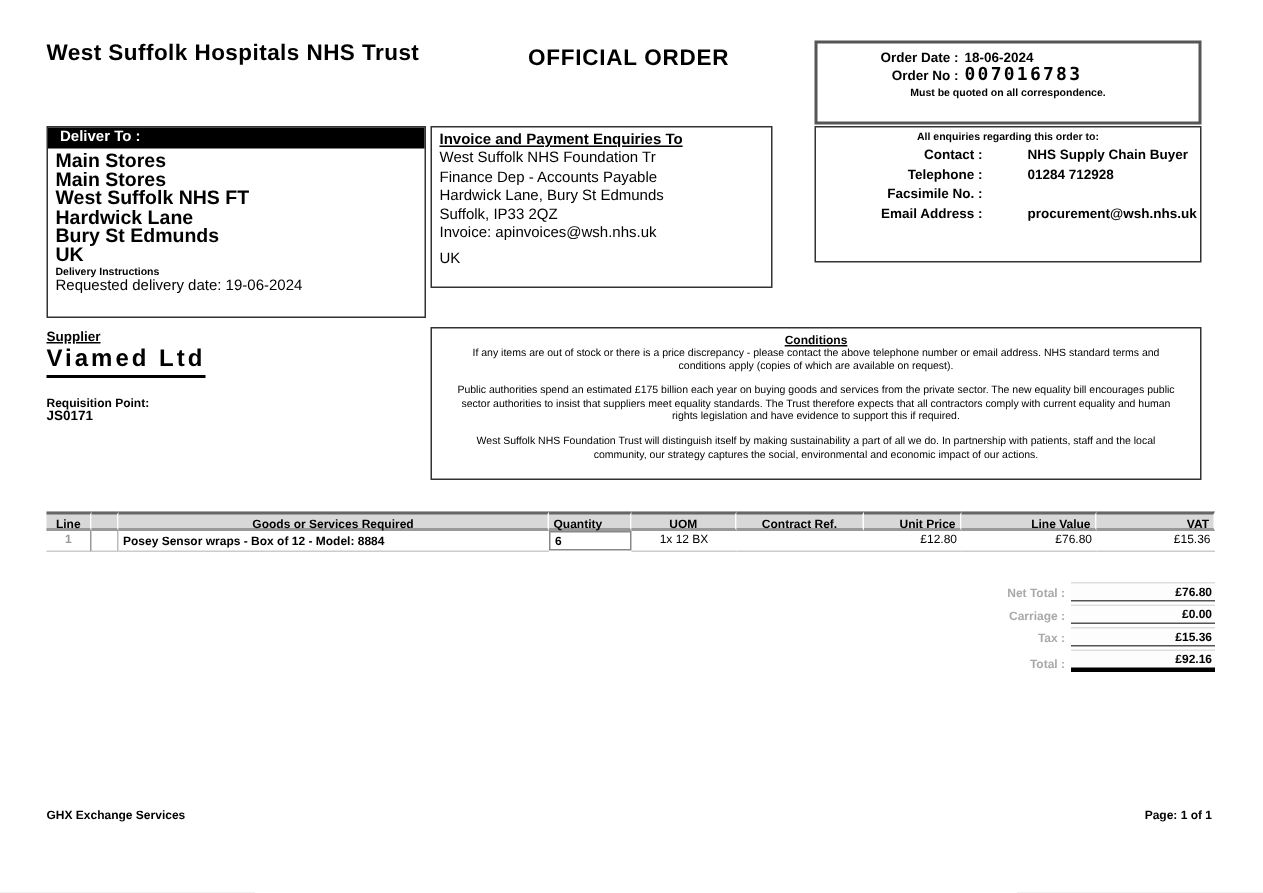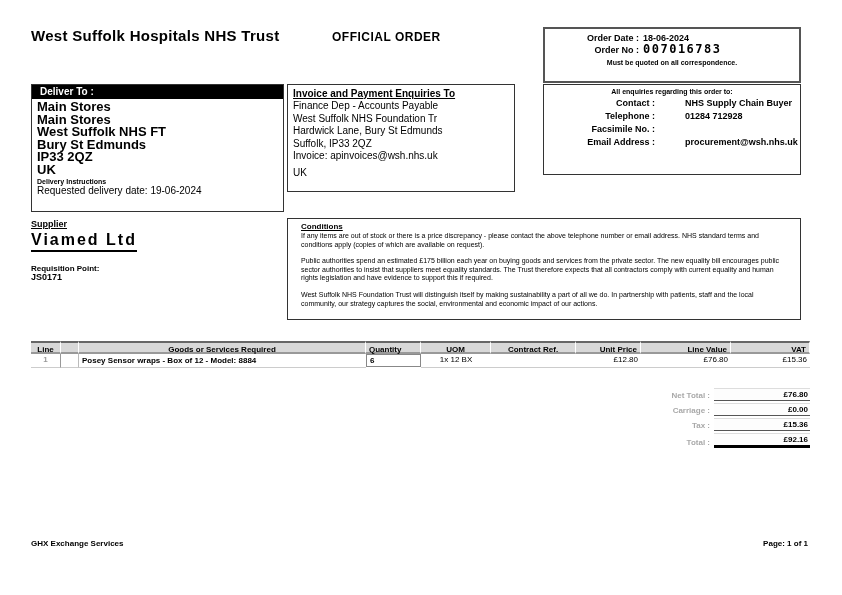--- a/index.html
+++ b/index.html
@@ -5,21 +5,21 @@
   * { margin:0; padding:0; box-sizing:border-box; }
   html,body { background:#e8e8e8; }
   .page {
     position:relative; width:842px; height:595px; background:#ffffff;
     font-family:"Liberation Sans", sans-serif; color:#000; overflow:hidden;
     margin:0 auto;
   }
   
   .trust-name { position:absolute; left:31px; top:27px; width:270px;
     font-size:15px; font-weight:bold; line-height:18px; letter-spacing:.3px; }
-  .doc-title { position:absolute; left:332px; top:30px; font-size:12px;
+  .doc-title { position:absolute; left:352px; top:30px; font-size:15px;
     font-weight:bold; letter-spacing:.5px; }
   .order-box { position:absolute; left:543px; top:27px; width:258px; height:56px;
     border:2px solid #555; padding:3px 6px 2px 6px; }
   .order-line { display:flex; font-size:9px; font-weight:bold; line-height:12px; }
   .order-line .lbl { width:88px; text-align:right; }
   .order-line .val { margin-left:4px; }
   .order-no-val { font-family:"DejaVu Sans Mono", monospace; font-size:12px;
     letter-spacing:1.5px; line-height:12px; margin-top:-1px; }
   .quote-note { text-align:center; font-size:7px; font-weight:bold; margin-top:3px; }
 
@@ -55,21 +55,21 @@
   .supplier-name { position:absolute; left:31px; top:231px; font-size:16px;
     font-weight:bold; letter-spacing:2px; border-bottom:2px solid #000;
     padding-bottom:1px; }
   .req-point-lbl { position:absolute; left:31px; top:264px; font-size:8px;
     font-weight:bold; }
   .req-point-val { position:absolute; left:31px; top:272px; font-size:9px;
     font-weight:bold; }
 
   
   .cond-box { position:absolute; left:287px; top:218px; width:514px; height:102px;
-    border:1px solid #333; padding:3px 13px; }
+    border:1px solid #333; padding:3px 13px;text-align:center; }
   .cond-title { font-size:8px; font-weight:bold; text-decoration:underline;
     margin-bottom:1px; }
   .cond-para { font-size:7px; line-height:8.6px; margin-bottom:8px; }
 
   
   .items { position:absolute; left:31px; top:341px; width:779px; font-size:8px; }
   .t-row { display:flex; }
   .t-head .cell { background:#d8d8d8; font-weight:bold; border-top:2px solid #666;
     border-bottom:2px solid #999; border-right:1px solid #fff; padding:2px 3px;
     height:13px; }
@@ -124,32 +124,32 @@
     </div>
     <div class="quote-note">Must be quoted on all correspondence.</div>
   </div>
 
   <div class="deliver-box">
     <div class="deliver-head">Deliver To :</div>
     <div class="deliver-body">
       <div class="addr-line">Main Stores</div>
       <div class="addr-line">Main Stores</div>
       <div class="addr-line">West Suffolk NHS FT</div>
+      <div class="addr-line">Hardwick Lane</div>
       <div class="addr-line">Bury St Edmunds</div>
-      <div class="addr-line">IP33 2QZ</div>
       <div class="addr-line">UK</div>
       <div class="delivery-instr">Delivery Instructions</div>
       <div class="req-date">Requested delivery date: 19-06-2024</div>
     </div>
   </div>
 
   <div class="invoice-box">
     <div class="invoice-title">Invoice and Payment Enquiries To</div>
+    <div class="inv-line">West Suffolk NHS Foundation Tr</div>
     <div class="inv-line">Finance Dep - Accounts Payable</div>
-    <div class="inv-line">West Suffolk NHS Foundation Tr</div>
     <div class="inv-line">Hardwick Lane, Bury St Edmunds</div>
     <div class="inv-line">Suffolk, IP33 2QZ</div>
     <div class="inv-line">Invoice: apinvoices@wsh.nhs.uk</div>
     <div class="inv-line gap">UK</div>
   </div>
 
   <div class="enq-box">
     <div class="enq-note">All enquiries regarding this order to:</div>
     <div class="enq-row">
       <span class="lbl">Contact :</span>

